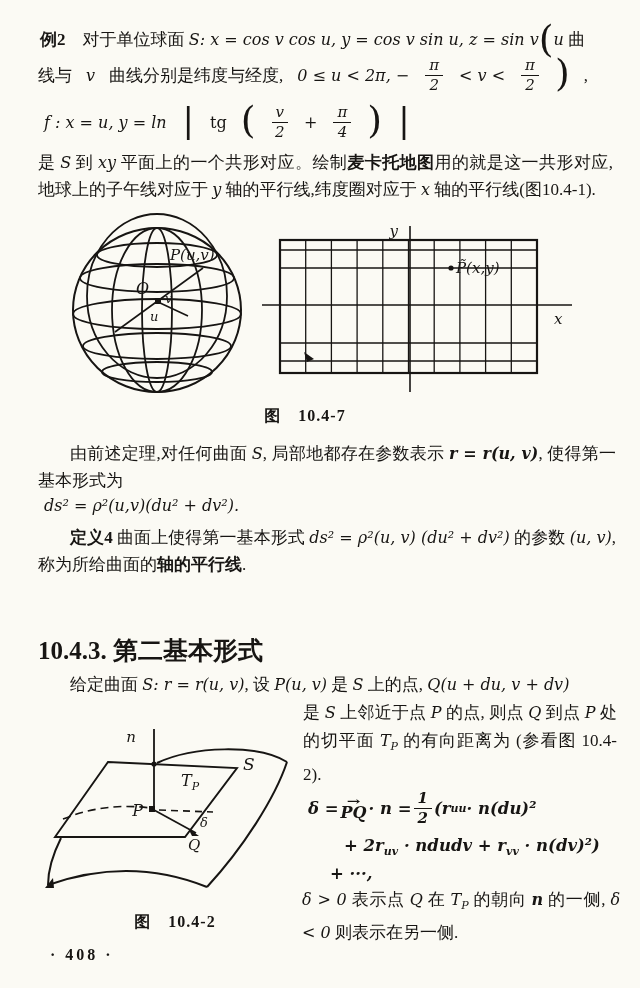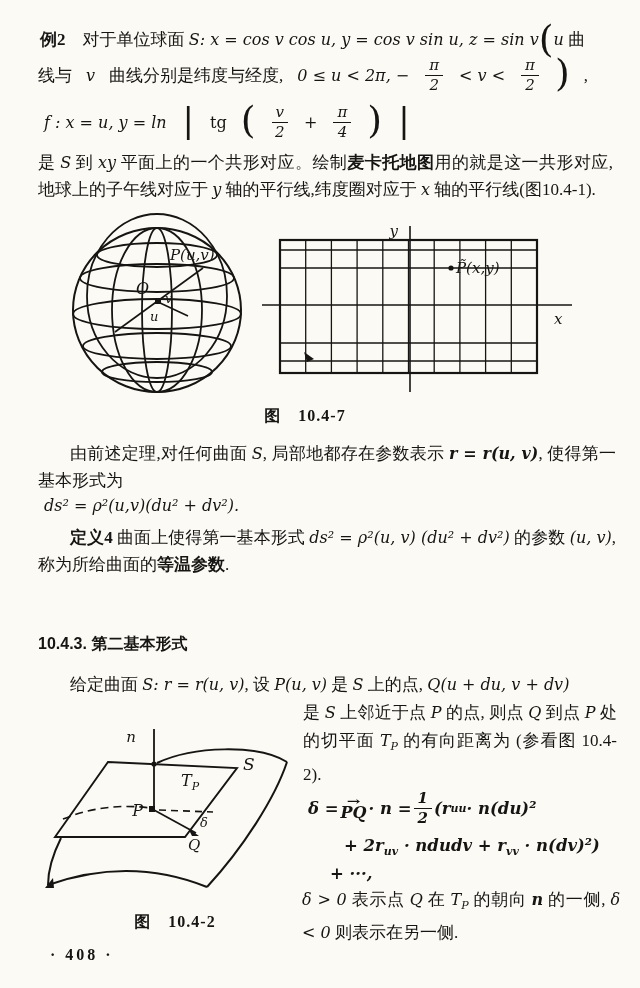--- a/index.html
+++ b/index.html
@@ -23,21 +23,21 @@
         vertical-align:middle;line-height:1;position:relative;top:-2px;}
   .tallbar{font-family:"DejaVu Serif",serif;font-style:normal;font-size:34px;font-weight:300;
         vertical-align:middle;line-height:1;position:relative;top:-2px;margin:0 2px;}
   .inlineflex{display:inline-flex;align-items:center;gap:14px;}
   sub.msub{font-size:11px;font-style:italic;font-family:"DejaVu Serif",serif;}
   .vec{display:inline-flex;flex-direction:column;align-items:center;line-height:1;margin:0 2px;}
   .vec .arr{font-size:11px;height:9px;transform:scaleX(1.5);font-style:normal;}
   .vec .base{font-family:"DejaVu Serif",serif;font-style:italic;font-weight:bold;font-size:16px;}
   .dformula{font-family:"DejaVu Serif",serif;font-style:italic;font-weight:bold;font-size:16.5px;}
   .fline{display:flex;align-items:center;}
-  .sectitle{position:absolute;font-size:16px;font-weight:bold;font-family:Liberation Sans, sans-serif;}
+  .sectitle{position:absolute;font-size:25px;font-weight:bold;font-family:Liberation Serif, serif;}
   .caption{position:absolute;text-align:center;font-size:16px;font-weight:bold;
            font-family:"Liberation Serif",serif;letter-spacing:1px;}
   .footer{position:absolute;font-size:16px;font-weight:bold;letter-spacing:3px;}
   svg{position:absolute;overflow:visible;}
   svg text{font-family:"DejaVu Serif",serif;font-style:italic;fill:#171513;}
 </style>
 </head>
 <body>
 
 <div class="page">
@@ -149,21 +149,21 @@
 
   <p class="para" style="left:38px;top:440px;width:578px;margin:0;text-indent:2em;">
     <span class="cjk">由前述定理,对任何曲面 </span><span class="math">S</span><span class="cjk">, 局部地都存在参数表示 </span><span class="mathbold">r = r(u, v)</span><span class="cjk">, 使得第一基本形式为</span>
   </p>
 
   <div class="centered" style="top:496px;">
     <span class="math">ds² = ρ²(u,v)(du² + dv²).</span>
   </div>
 
   <p class="para" style="left:38px;top:524px;width:578px;margin:0;text-indent:2em;">
-    <span class="boldcjk">定义4</span><span class="cjk">  曲面上使得第一基本形式  </span><span class="math">ds² = ρ²(u, v) (du² + dv²)</span><span class="cjk">  的参数 </span><span class="math">(u, v)</span><span class="cjk">, 称为所给曲面的</span><span class="boldcjk">等温参数</span><span class="cjk">.</span>
+    <span class="boldcjk">定义4</span><span class="cjk">  曲面上使得第一基本形式  </span><span class="math">ds² = ρ²(u, v) (du² + dv²)</span><span class="cjk">  的参数 </span><span class="math">(u, v)</span><span class="cjk">, 称为所给曲面的</span><span class="boldcjk">轴的平行线</span><span class="cjk">.</span>
   </p>
 
 
   <h3 class="sectitle" style="left:38px;top:634px;margin:0;">10.4.3. 第二基本形式</h3>
 
   <p class="para" style="left:38px;top:671px;width:580px;margin:0;text-indent:2em;white-space:nowrap;">
     <span class="cjk">给定曲面 </span><span class="math">S: r = r(u, v)</span><span class="cjk">, 设 </span><span class="math">P(u, v)</span><span class="cjk"> 是 </span><span class="math">S</span><span class="cjk"> 上的点, </span><span class="math">Q(u + du, v + dv)</span>
   </p>
 
   <p class="para" style="left:303px;top:699px;width:314px;margin:0;line-height:28px;">

